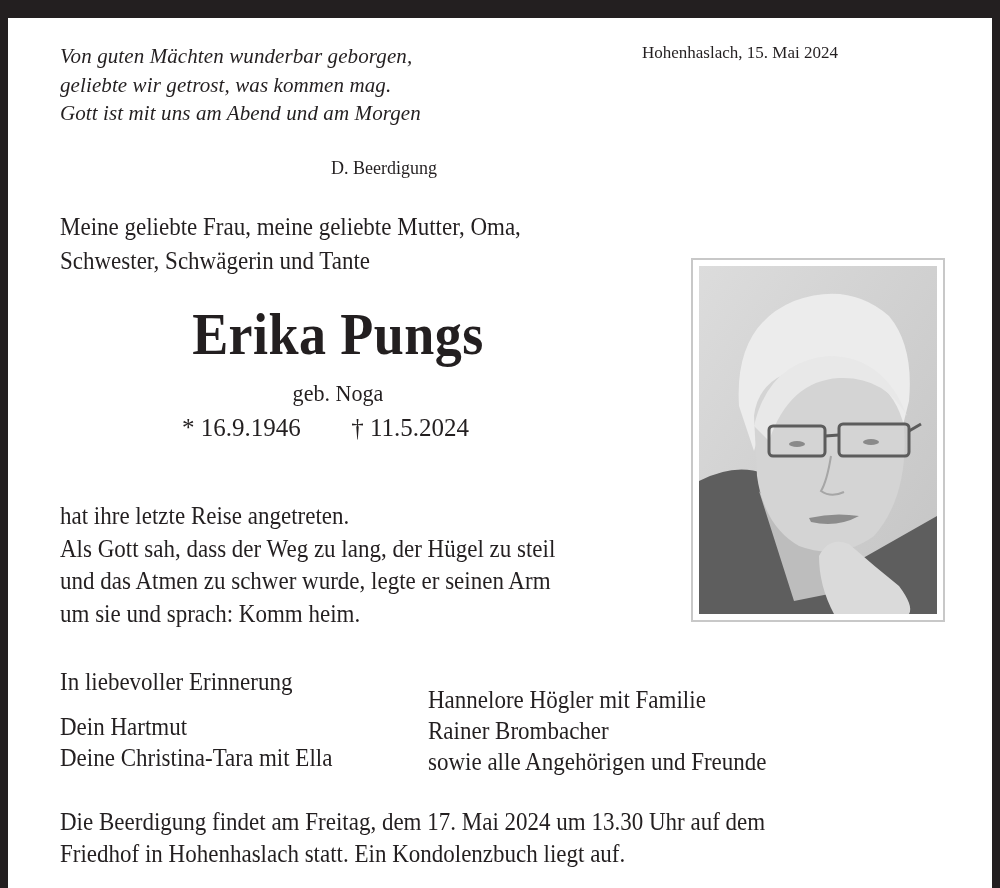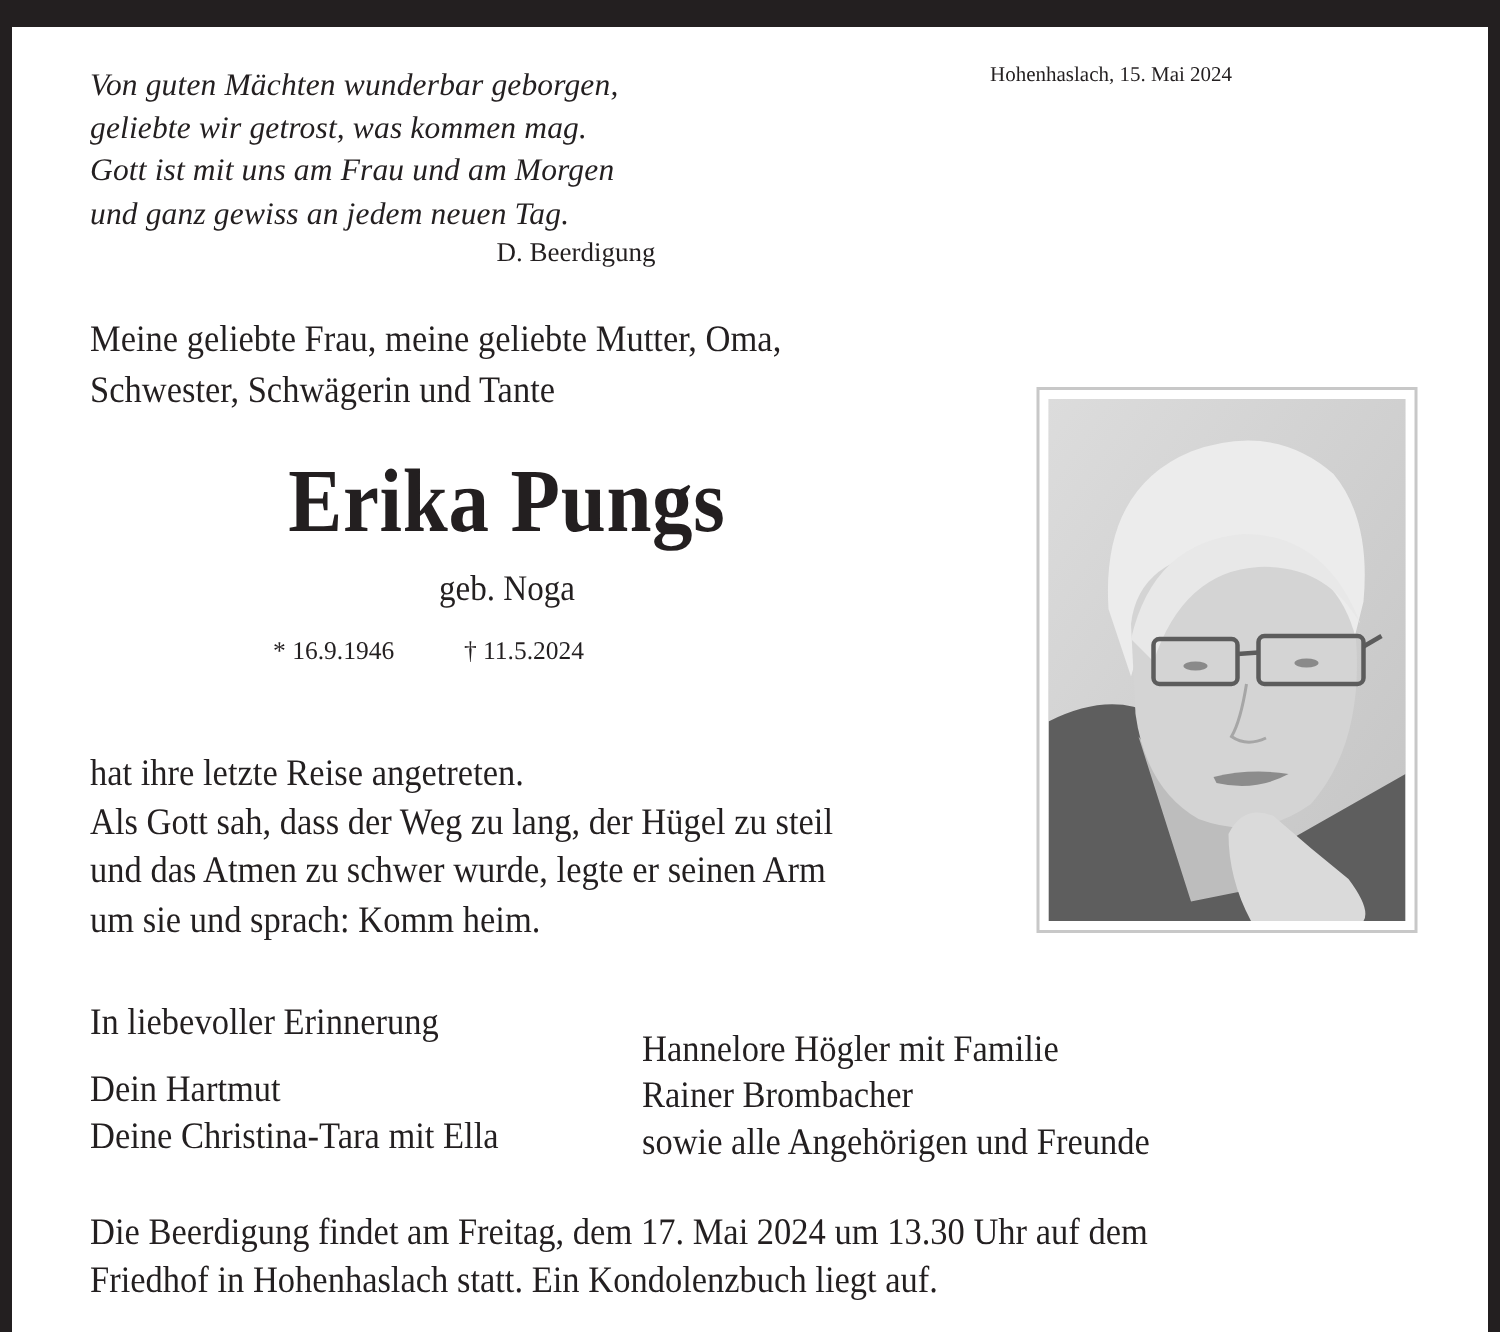--- a/index.html
+++ b/index.html
@@ -16,29 +16,29 @@
     margin-top: 10px;
   }
   .abs { position: absolute; white-space: nowrap; }
   .poem {
     left: 52px; top: 24px;
     font-style: italic; font-size: 21px; line-height: 28.5px;
     letter-spacing: 0.1px;
   }
   .poem div { height: 28.5px; }
   .author { left: 323px; top: 140px; font-size: 18px; }
-  .place-date { left: 652px; top: 25px; font-size: 14px; text-align: center; }
+  .place-date { left: 634px; top: 25px; font-size: 17px; text-align: center; }
   .intro { left: 52px; top: 192px; font-size: 25px; line-height: 34px; transform: scaleX(0.92); transform-origin: left top; }
   .name {
     left: 0; width: 660px; top: 282px; text-align: center;
     font-size: 60px; font-weight: bold; letter-spacing: 0.5px;
     transform: scaleX(0.9); transform-origin: 329px top;
   }
   .maiden { left: 0; width: 660px; top: 362px; text-align: center; font-size: 24px; transform: scaleX(0.92); transform-origin: 330px top;}
-  .dates { left: 174px; top: 406px; font-size: 17px; text-align: center; }
+  .dates { left: 174px; top: 396px; font-size: 25px; text-align: center; }
   .dates .gap { display: inline-block; width: 38px; }
   .body-text { left: 52px; top: 482px; font-size: 25px; line-height: 32.5px; transform: scaleX(0.92); transform-origin: left top; }
   .body-text div { height: 32.5px; }
   .sig-left { left: 52px; top: 648px; font-size: 25px; line-height: 31px; transform: scaleX(0.92); transform-origin: left top; }
   .sig-left .line1 { height: 45px; }
   .sig-left div { height: 31px; }
   .sig-right { left: 420px; top: 666px; font-size: 25px; line-height: 31px; transform: scaleX(0.92); transform-origin: left top; }
   .sig-right div { height: 31px; }
   .funeral { left: 52px; top: 788px; font-size: 25px; line-height: 32px; transform: scaleX(0.92); transform-origin: left top; }
   .funeral div { height: 32px; }
@@ -56,22 +56,21 @@
   }
 </style>
 </head>
 <body>
 
 <div class="card">
 
   <div class="abs poem">
     <div>Von guten Mächten wunderbar geborgen,</div>
     <div>geliebte wir getrost, was kommen mag.</div>
-    <div>Gott ist mit uns am Frau und am Morgen</div>
-    <div>und ganz gewiss an jedem neuen Tag.</div>
+    <div>Gott ist mit uns am Abend und am Morgen</div>
   </div>
   <div class="abs author">D. Beerdigung</div>
 
   <div class="abs place-date">Hohenhaslach, 15. Mai 2024</div>
 
   <div class="abs intro">
     <div>Meine geliebte Frau, meine geliebte Mutter, Oma,</div>
     <div>Schwester, Schwägerin und Tante</div>
   </div>
 

